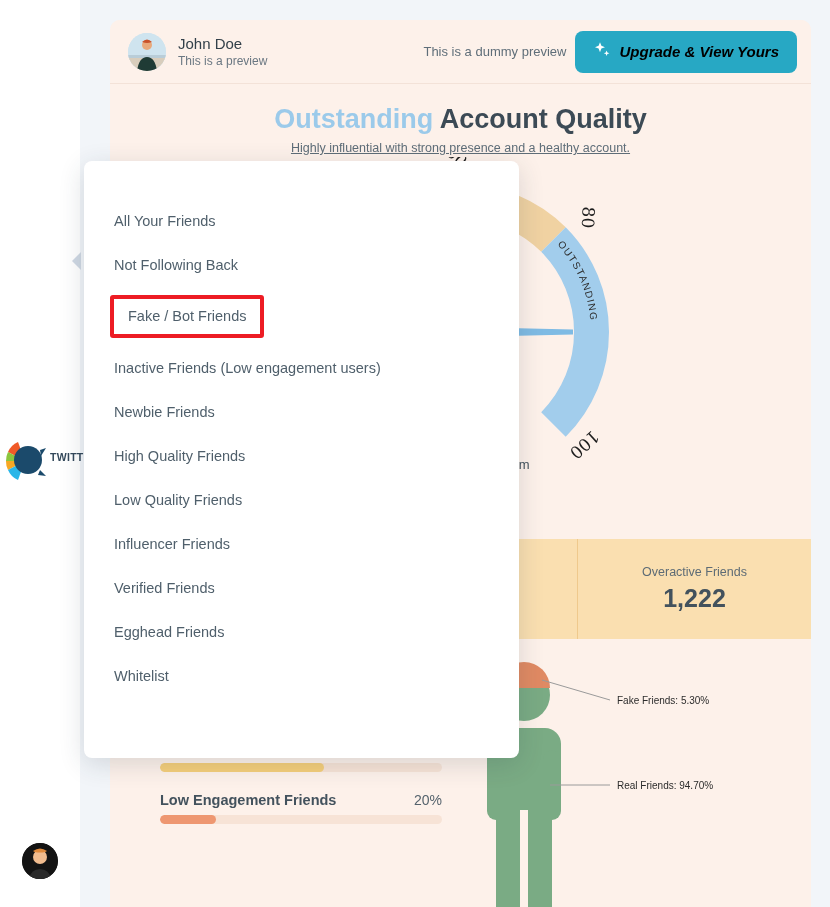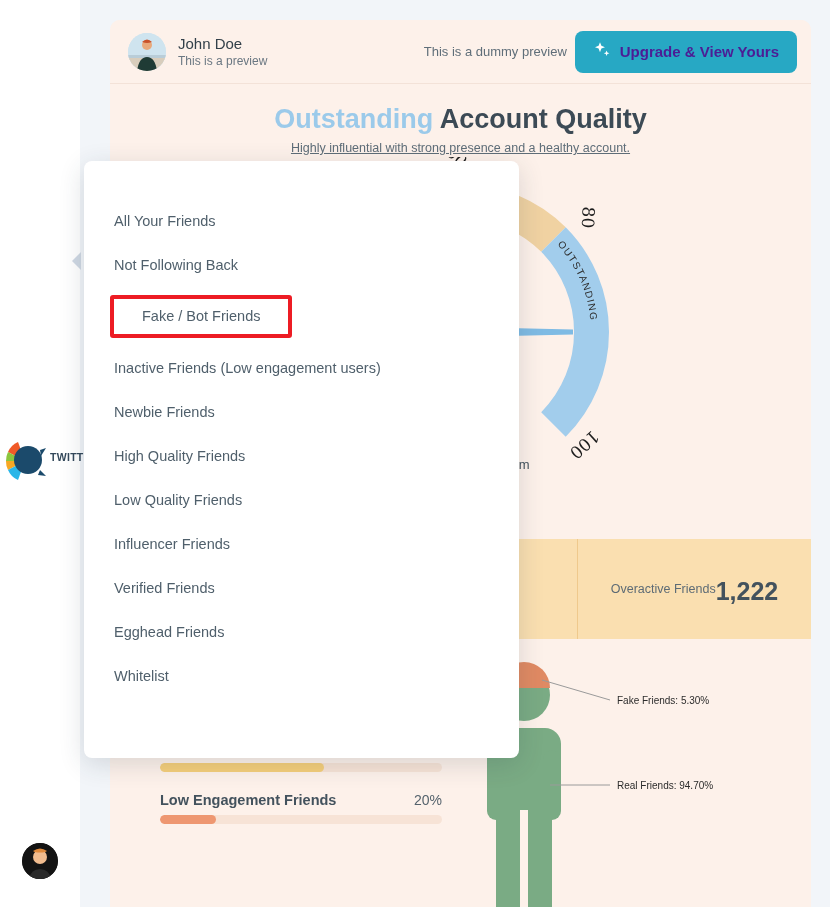--- a/index.html
+++ b/index.html
@@ -67,24 +67,25 @@
   .pb-avatar {
     width: 38px; height: 38px; border-radius: 50%;
     overflow: hidden; flex: 0 0 auto; background:#cfe3ee;
   }
   .pb-names { margin-left: 12px; }
   .pb-name { font-size: 15px; color: #33404a; font-weight: 400; line-height: 1.15; }
   .pb-sub { font-size: 12px; color: #6a7782; margin-top: 2px; }
   .pb-spacer { flex: 1; }
   .pb-dummy { font-size: 13px; color: #5f6e79; margin-right: 8px; }
   .upgrade-btn {
-    background: #27a8c4; color: #4c1d95; border: none; border-radius: 8px;
+    background: #27a8c4; color: #000000; border: none; border-radius: 8px;
     height: 42px; padding: 0 18px; font-size: 15px; font-weight: 700;
     display: flex; align-items: center; gap: 9px; cursor: pointer;
     font-family: "Liberation Sans", sans-serif;
+    font-style: italic;
   }
 
   .headline-wrap { padding-top: 20px; text-align: center; }
   .headline { font-size: 27px; font-weight: 700; color: #3c4a55; }
   .headline .accent { color: #9bcaea; }
   .subheadline { font-size: 12.5px; color: #5e6d78; margin-top: 6px; text-decoration: underline; }
 
   
   .gauge-area { position: relative; height: 320px; margin-top: 2px; }
   .gauge-svg { position: absolute; left: 50%; top: 0; transform: translateX(-50%); }
@@ -92,21 +93,21 @@
     position: absolute; left: 0; right: 0; top: 300px;
     text-align: center; font-size: 13px; color: #43525d;
   }
 
   
   .stat-strip {
     position: absolute; left: 0; top: 519px; width: 701px; height: 100px;
     display: flex; background: #fadfb0;
   }
   .stat-cell {
-    flex: 1; display: flex; flex-direction: row;
+    flex: 1; display: flex; flex-direction: column;
     align-items: center; justify-content: center;
     border-left: 1px solid #efc98c;
   }
   .stat-cell:first-child { border-left: none; }
   .stat-label { font-size: 12.5px; color: #5d6b75; }
   .stat-value { font-size: 25px; font-weight: 700; color: #43525d; margin-top: 5px; }
 
   
   .bottom { position: absolute; left: 0; top: 640px; width: 701px; height: 247px; display: flex; }
   .bars { width: 360px; padding: 28px 28px 0 50px; }
@@ -131,21 +132,21 @@
   }
   .dd-title { font-size: 19px; font-weight: 700; color: #3e4d58; }
   .dd-list { margin-top: 22px; }
   .dd-item {
     font-size: 14.5px; color: #4f5f6b; line-height: 1;
     padding: 7px 0; margin-bottom: 15.5px; cursor: pointer;
     display: inline-block;
   }
   .dd-item.highlighted {
     border: 4px solid #ed1c24; border-radius: 3px;
-    padding: 10px 28px; margin-left: 15px; margin-bottom: 16px;
+    padding: 10px 14px; margin-left: 15px; margin-bottom: 16px;
     position: relative; left: -19px; text-align: center;
   }
 
   .tooltip-text { font-size: 10px; fill: #2c2c2c; font-family: "Liberation Sans", sans-serif; }
 </style>
 </head>
 <body>
 
 <div id="root">
 

